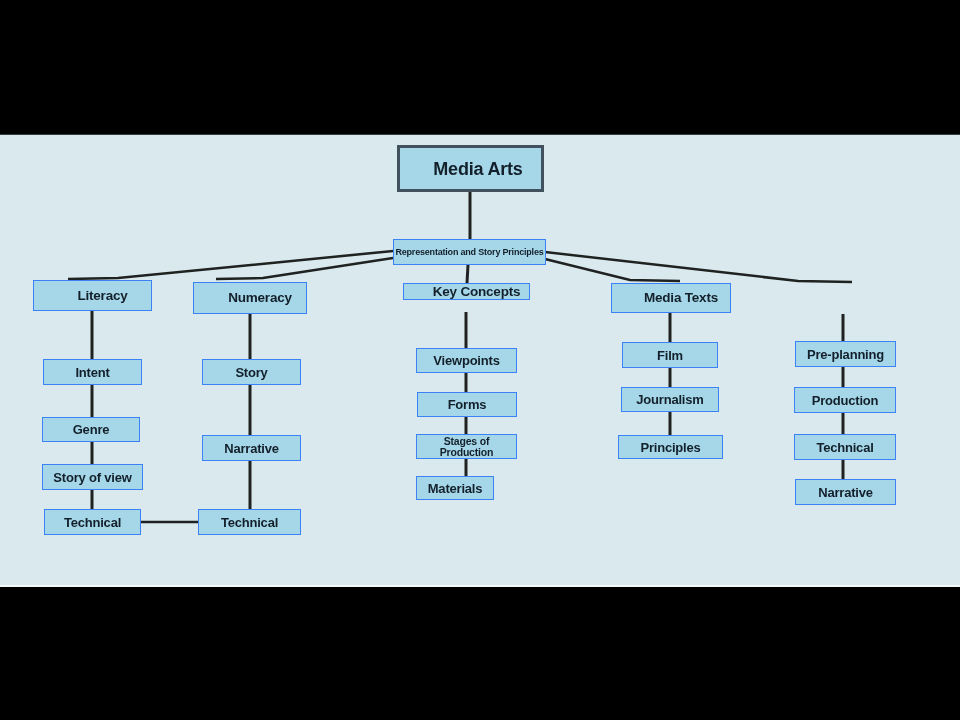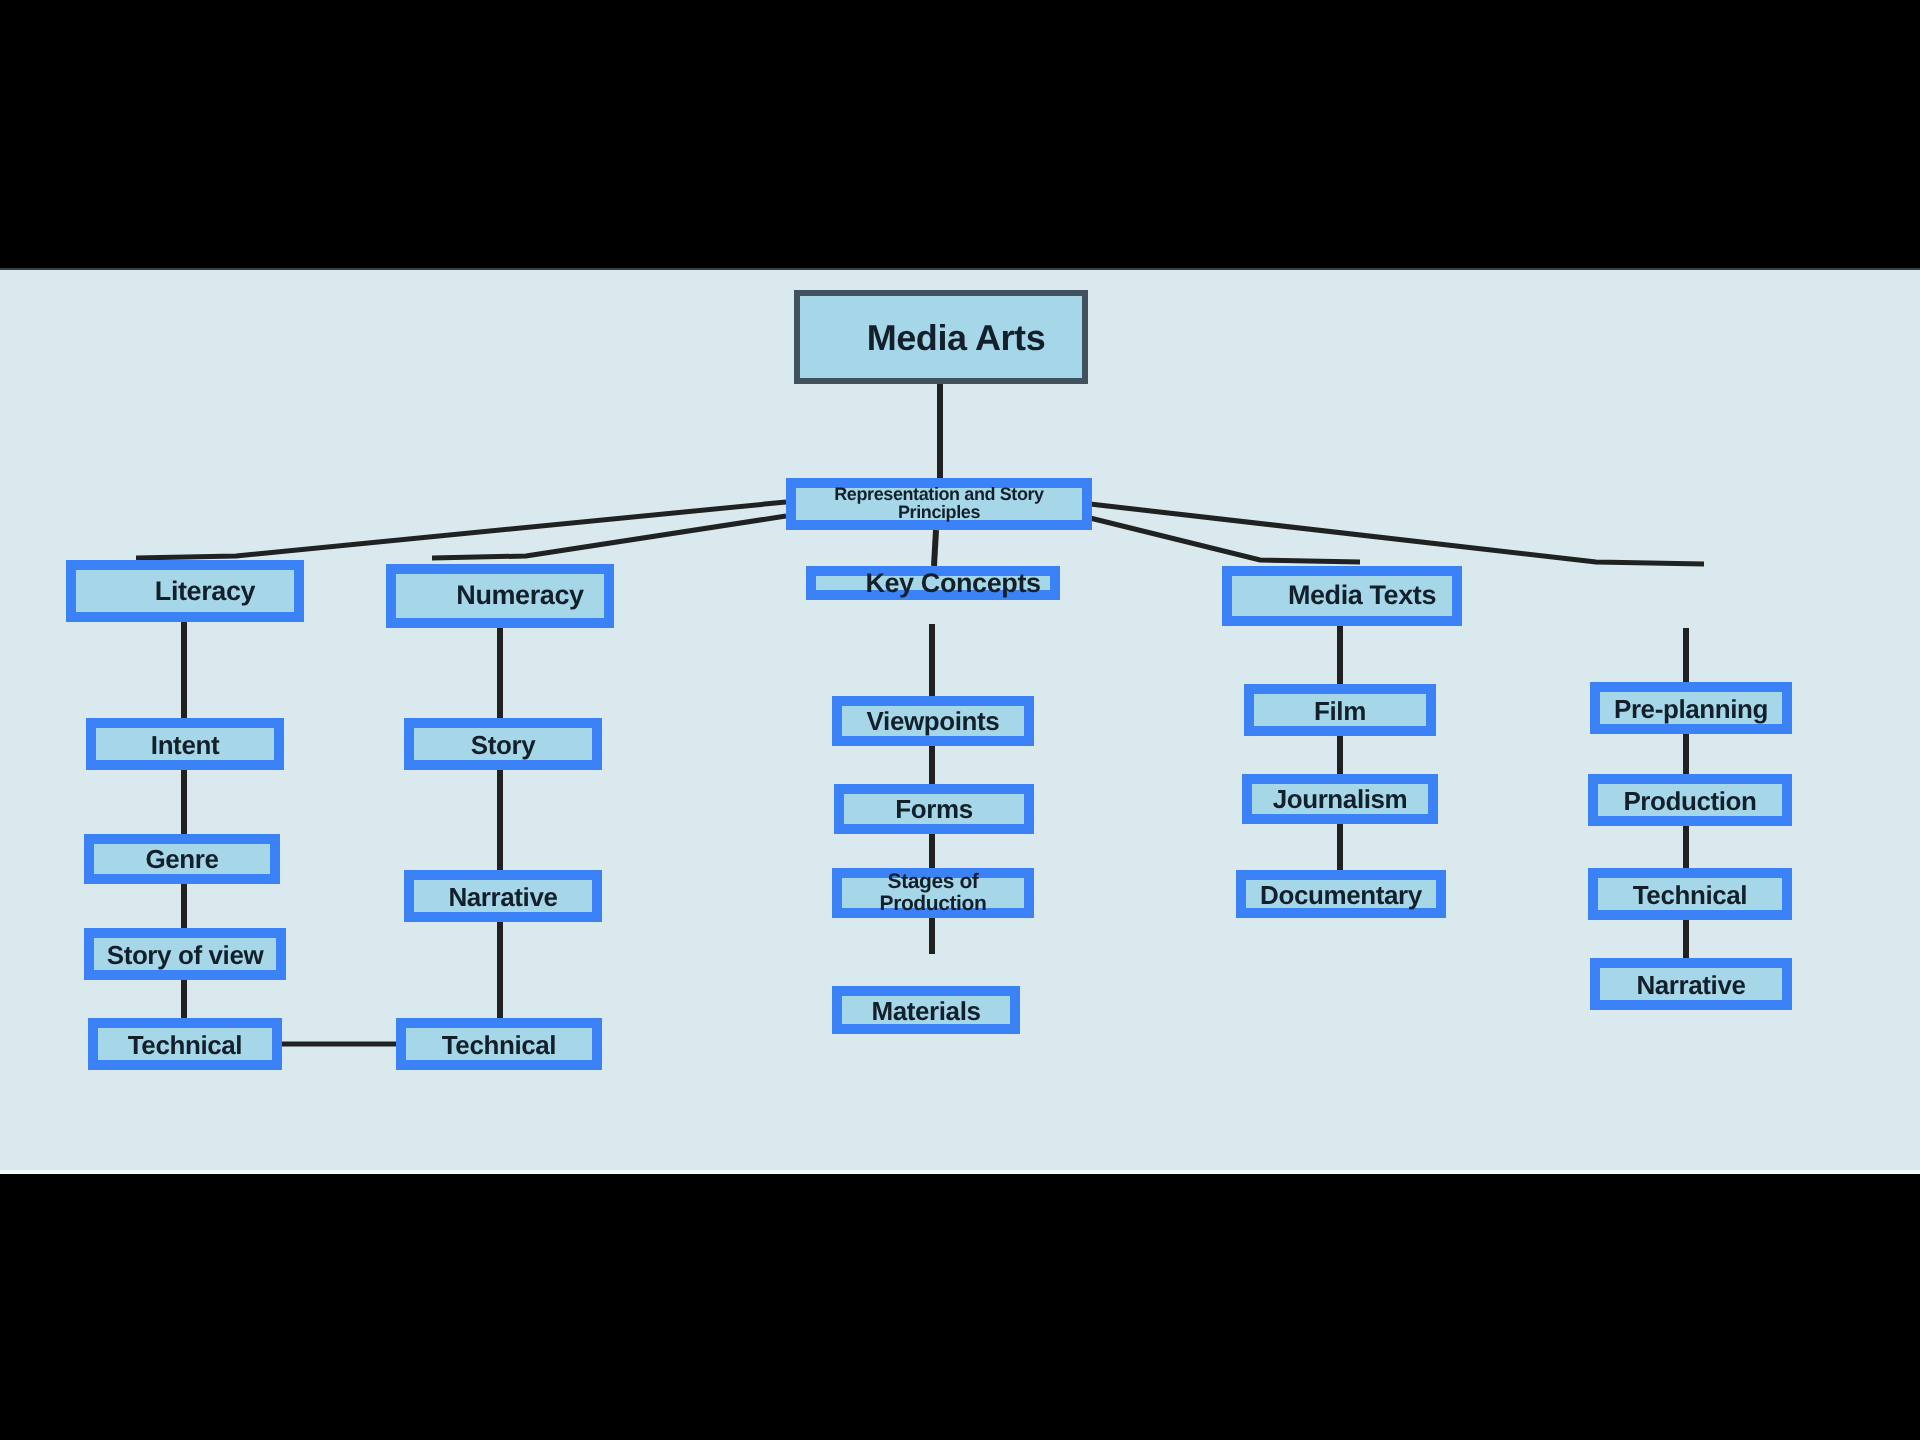--- a/index.html
+++ b/index.html
@@ -2,21 +2,21 @@
 <html><head>
 <meta charset="utf-8">
 <style>
   html,body{margin:0;padding:0;background:#000;}
   .stage{position:relative;width:960px;height:720px;background:#000;overflow:hidden;font-family:"Liberation Sans",sans-serif;}
   .letterbox{position:absolute;left:0;width:960px;background:#000;}
   .letterbox.top{top:0;height:134px;border-bottom:1px solid #35413f;}
   .letterbox.bottom{top:587px;height:133px;}
   .content{position:absolute;left:0;top:135px;width:960px;height:450px;background:#d9e9ee;border-bottom:2px solid #f2fafa;}
   .edges{position:absolute;left:0;top:0;width:960px;height:450px;}
-  .node{position:absolute;box-sizing:border-box;background:#a6d7e8;border:5px solid #3b82f6;display:flex;align-items:center;justify-content:center;font-weight:bold;color:#13202b;text-align:center;letter-spacing:-0.2px;line-height:1;}
+  .node{position:absolute;box-sizing:border-box;background:#a6d7e8;border:1px solid #3b82f6;display:flex;align-items:center;justify-content:center;font-weight:bold;color:#13202b;text-align:center;letter-spacing:-0.2px;line-height:1;}
   .root{border:3px solid #41525e;font-size:18px;padding-left:15px;}
   .hub{font-size:9px;}
   .branch{font-size:13.5px;padding-left:20px;}
   .child{font-size:13px;}
   .small-label{font-size:10.5px;}
   
   .p-root{left:397px;top:10px;width:147px;height:47px}
   .p-hub{left:393px;top:104px;width:153px;height:26px}
   .p-lit{left:33px;top:145px;width:119px;height:31px}
   .p-num{left:193px;top:147px;width:114px;height:32px}
@@ -26,21 +26,21 @@
   .p-intent{left:43px;top:224px;width:99px;height:26px}
   .p-genre{left:42px;top:282px;width:98px;height:25px}
   .p-pov{left:42px;top:329px;width:101px;height:26px}
   .p-tech1{left:44px;top:374px;width:97px;height:26px}
   .p-time{left:202px;top:224px;width:99px;height:26px}
   .p-structure{left:202px;top:300px;width:99px;height:26px}
   .p-tech2{left:198px;top:374px;width:103px;height:26px}
   .p-viewpoints{left:416px;top:213px;width:101px;height:25px}
   .p-forms{left:417px;top:257px;width:100px;height:25px}
   .p-stages{left:416px;top:299px;width:101px;height:25px}
-  .p-materials{left:416px;top:358px;width:94px;height:24px}
+  .p-materials{left:416px;top:341px;width:78px;height:24px}
   .p-film{left:622px;top:207px;width:96px;height:26px}
   .p-journalism{left:621px;top:252px;width:98px;height:25px}
   .p-documentary{left:618px;top:300px;width:105px;height:24px}
   .p-preplan{left:795px;top:206px;width:101px;height:26px}
   .p-production{left:794px;top:252px;width:102px;height:26px}
   .p-tech3{left:794px;top:299px;width:102px;height:26px}
   .p-narrative{left:795px;top:344px;width:101px;height:26px}
 </style>
 </head>
 <body>
@@ -103,21 +103,21 @@
     <div class="node child p-structure">Narrative</div>
     <div class="node child p-tech2">Technical</div>
 
     <div class="node child p-viewpoints">Viewpoints</div>
     <div class="node child p-forms">Forms</div>
     <div class="node child small-label p-stages">Stages of Production</div>
     <div class="node child p-materials">Materials</div>
 
     <div class="node child p-film">Film</div>
     <div class="node child p-journalism">Journalism</div>
-    <div class="node child p-documentary">Documentary</div>
+    <div class="node child p-documentary">Principles</div>
 
     <div class="node child p-preplan">Pre-planning</div>
     <div class="node child p-production">Production</div>
     <div class="node child p-tech3">Technical</div>
     <div class="node child p-narrative">Narrative</div>
 
   </div>
 
   <div class="letterbox bottom"></div>
 </div>

